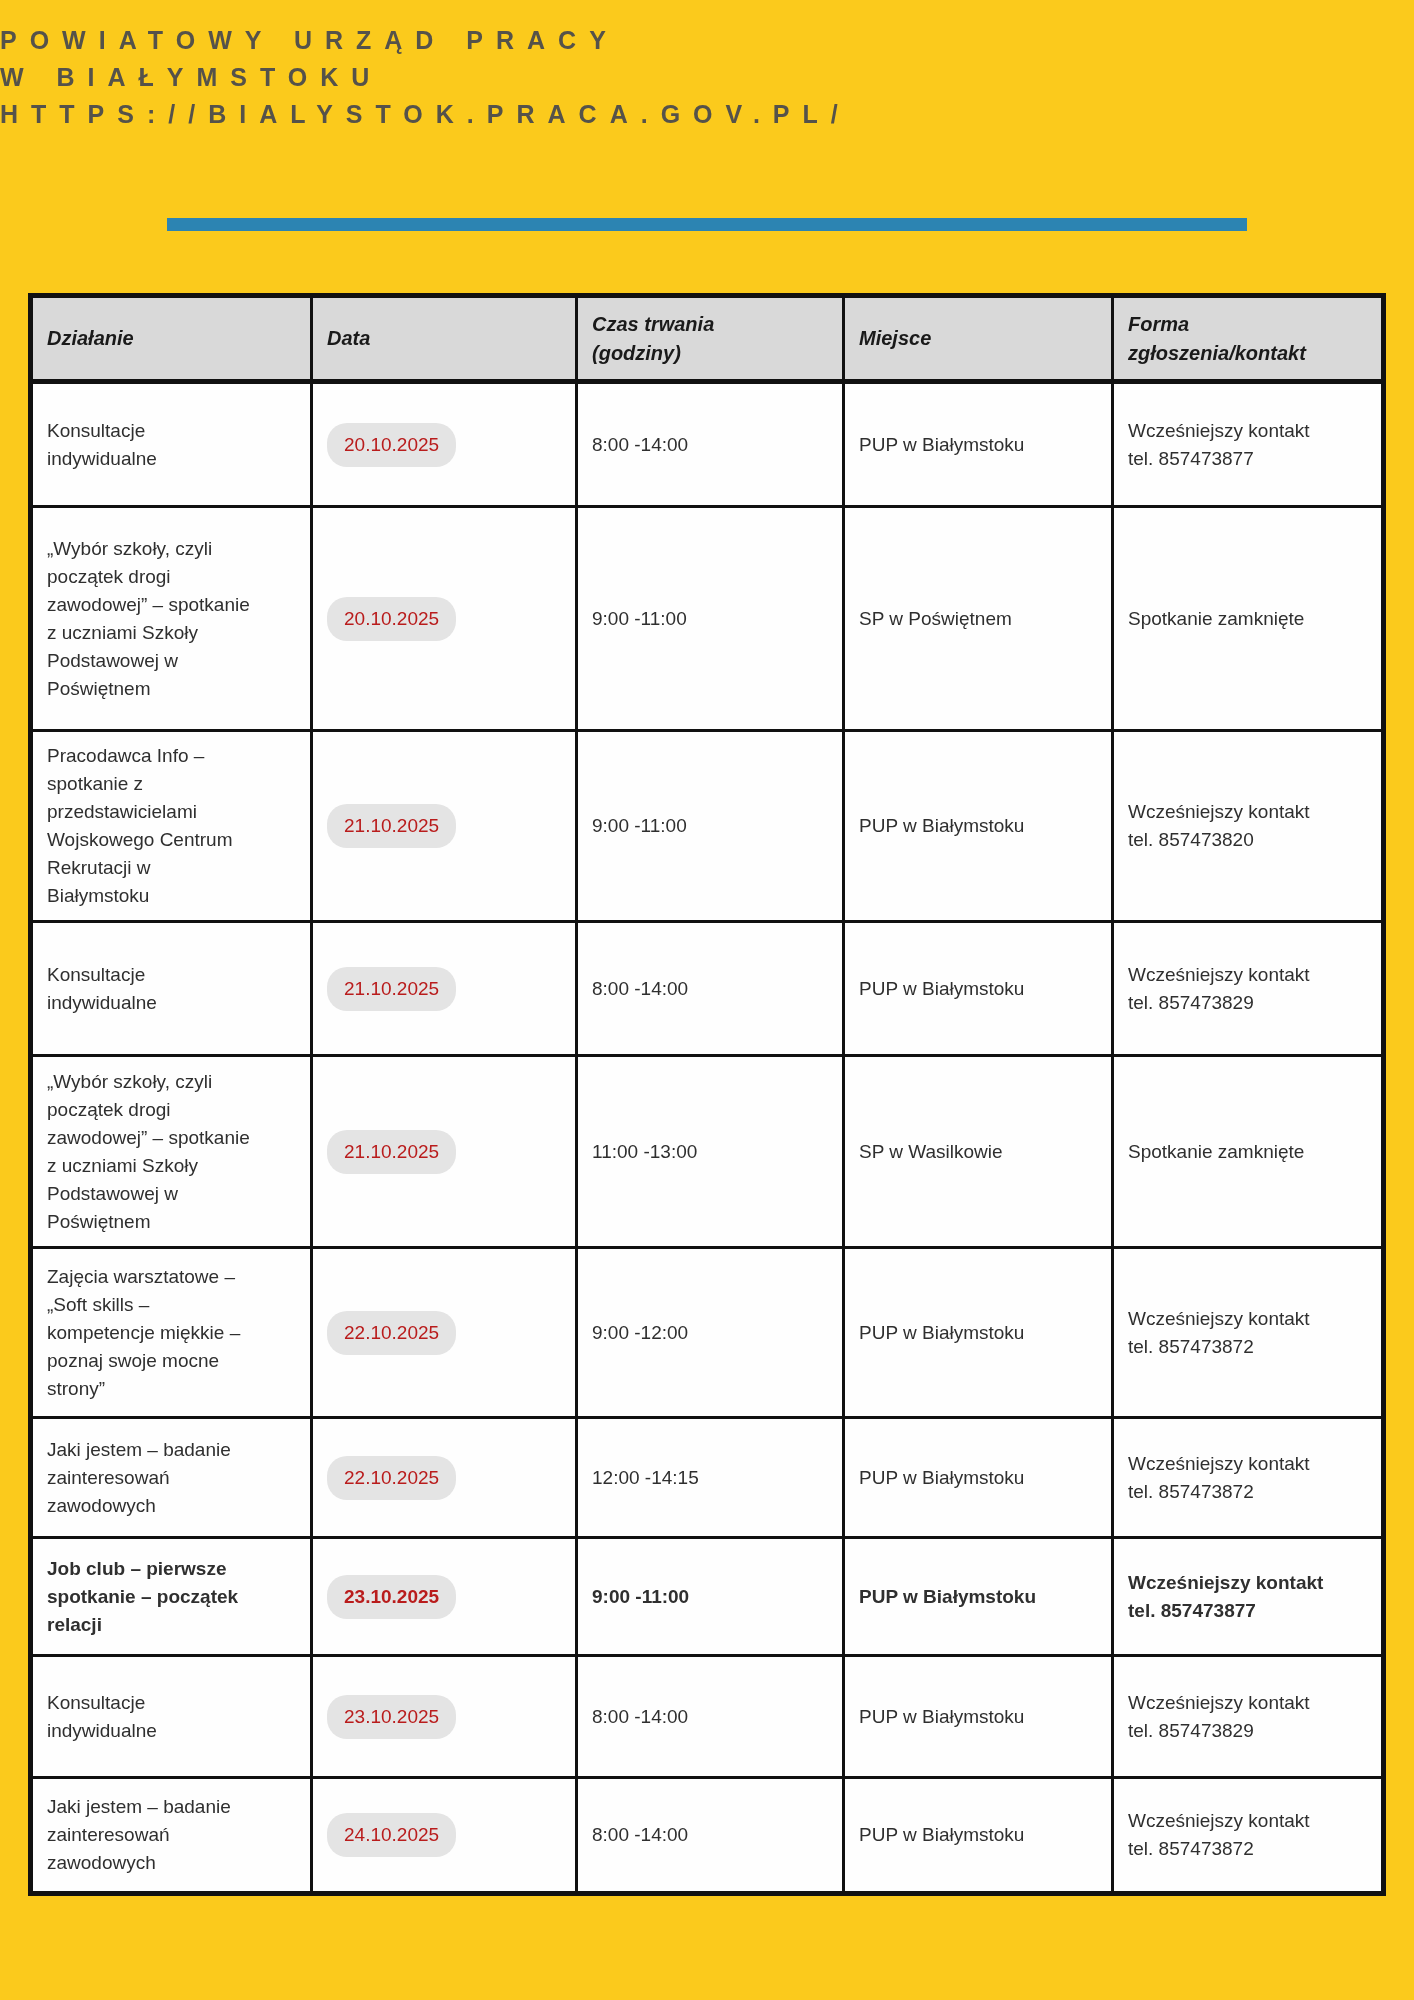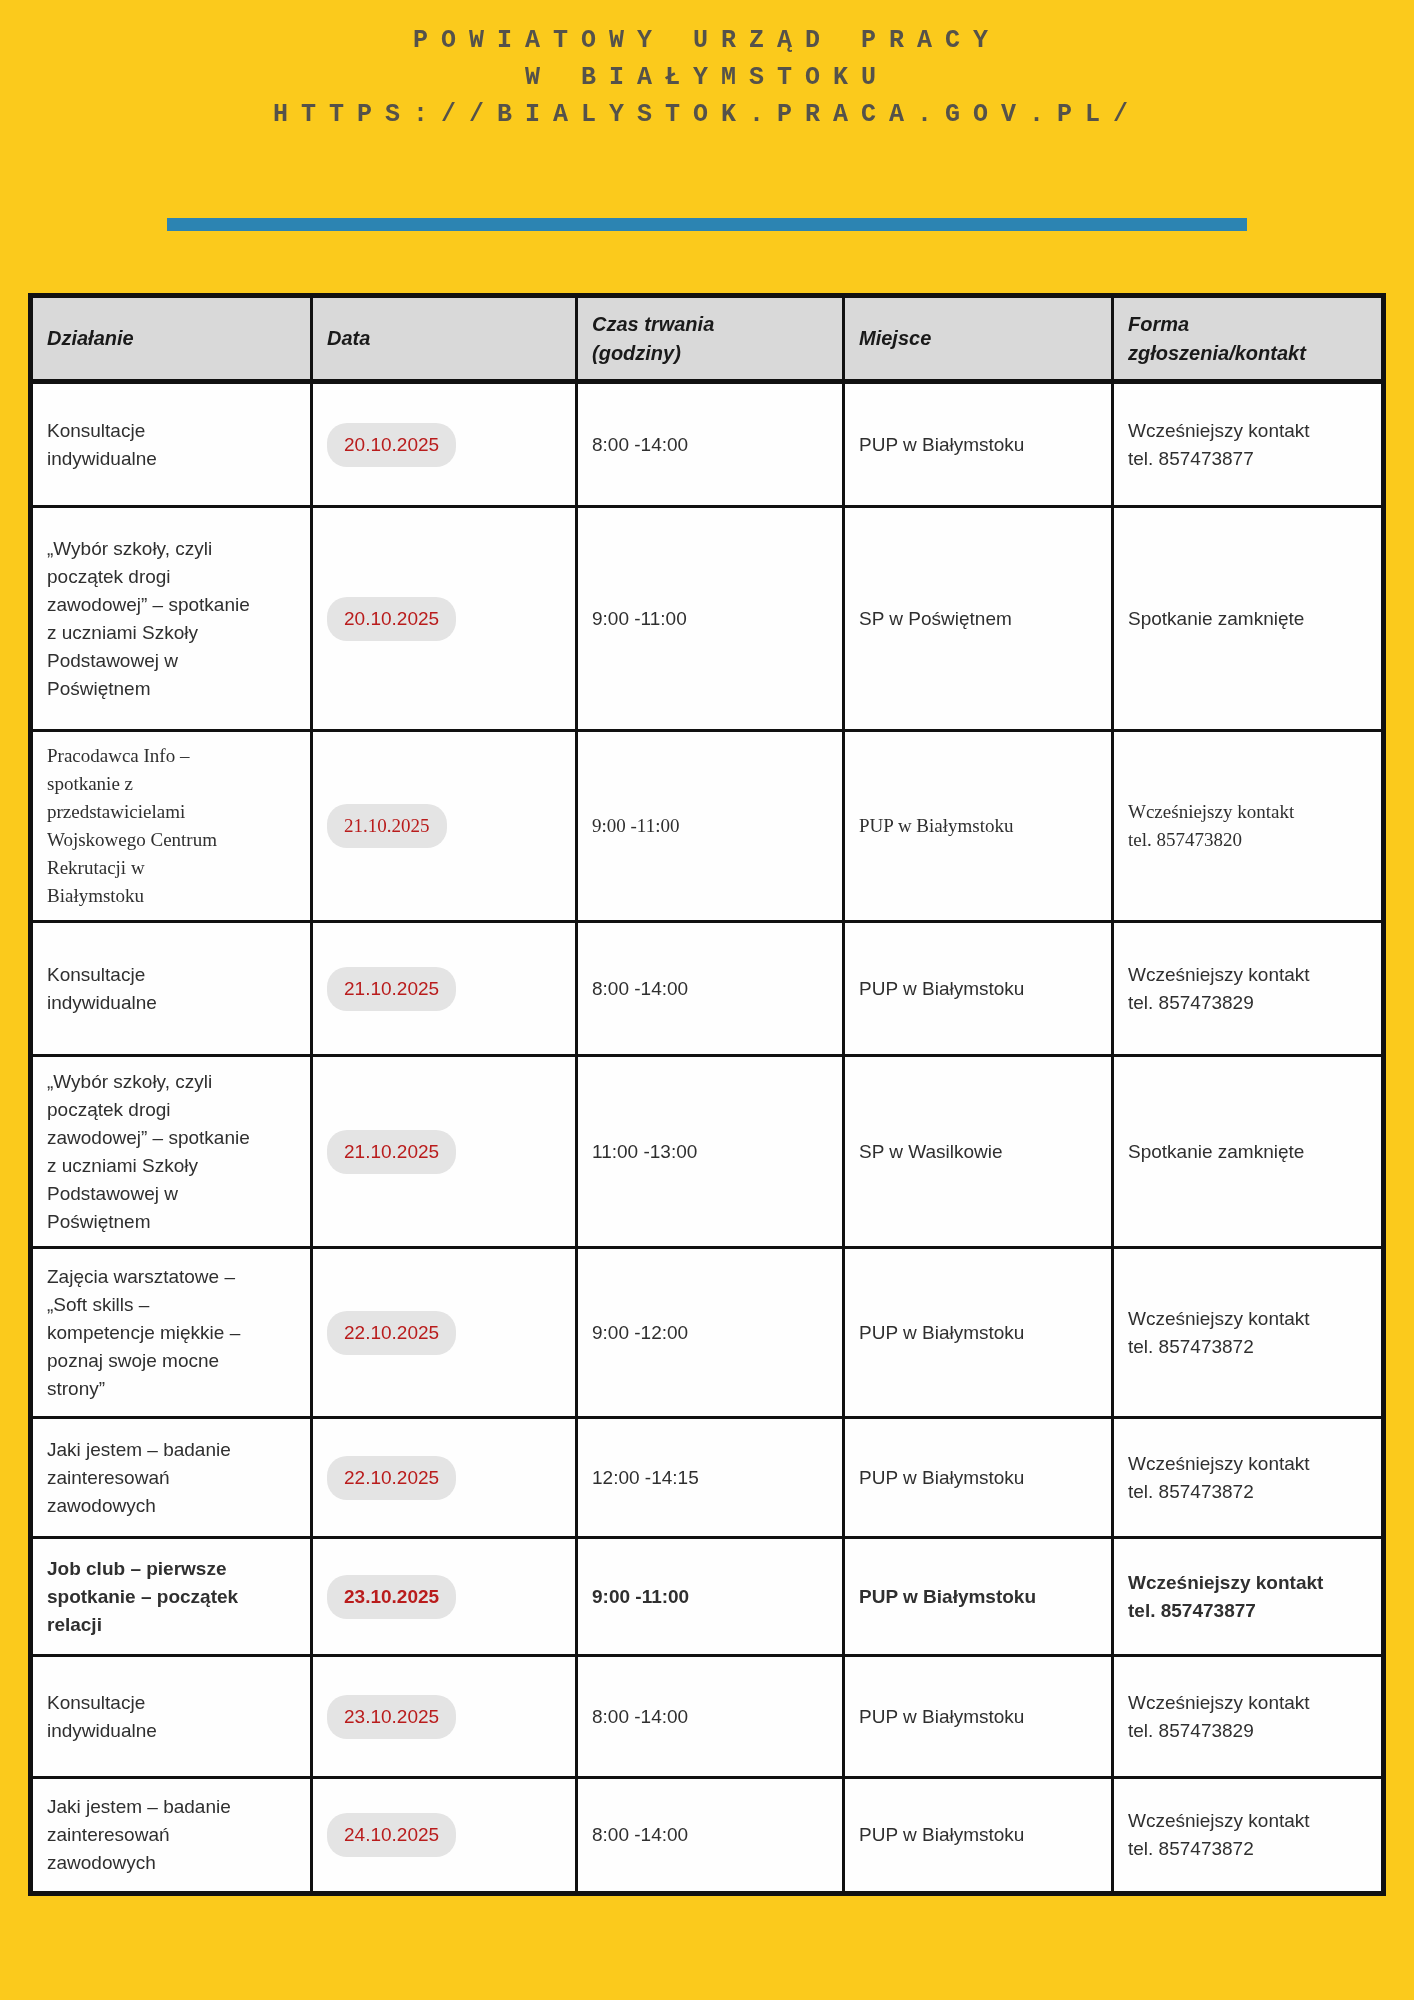--- a/index.html
+++ b/index.html
@@ -12,27 +12,25 @@
     background: #FBCA1C;
     overflow: hidden;
   }
 
   
   .page-header {
     position: absolute;
     top: 22px;
     left: 0;
     right: 0;
-    text-align: center;
     color: #55524A;
     font-weight: bold;
     font-size: 25px;
     line-height: 37px;
     letter-spacing: 13px;
-    font-family: Liberation Mono, monospace;
   }
   .page-header .hline { white-space: nowrap; }
 
   .divider {
     position: absolute;
     top: 218px;
     left: 167px;
     width: 1080px;
     height: 13px;
     background: #2C84B2;
@@ -67,21 +65,21 @@
     border-bottom-width: 5px;
   }
   table.events td {
     color: #2F2F2F;
     font-size: 19px;
     line-height: 28px;
   }
   
   tbody tr:nth-child(1)  { height: 125px; }
   tbody tr:nth-child(2)  { height: 224px; }
-  tbody tr:nth-child(3)  { height: 190px; font-family: Liberation Serif, serif; }
+  tbody tr:nth-child(3)  { height: 190px; }
   tbody tr:nth-child(4)  { height: 134px; }
   tbody tr:nth-child(5)  { height: 192px; }
   tbody tr:nth-child(6)  { height: 170px; }
   tbody tr:nth-child(7)  { height: 120px; }
   tbody tr:nth-child(8)  { height: 118px; font-weight: bold; }
   tbody tr:nth-child(9)  { height: 122px; }
   tbody tr:nth-child(10) { height: 116px; }
 
   .pill {
     display: inline-block;

